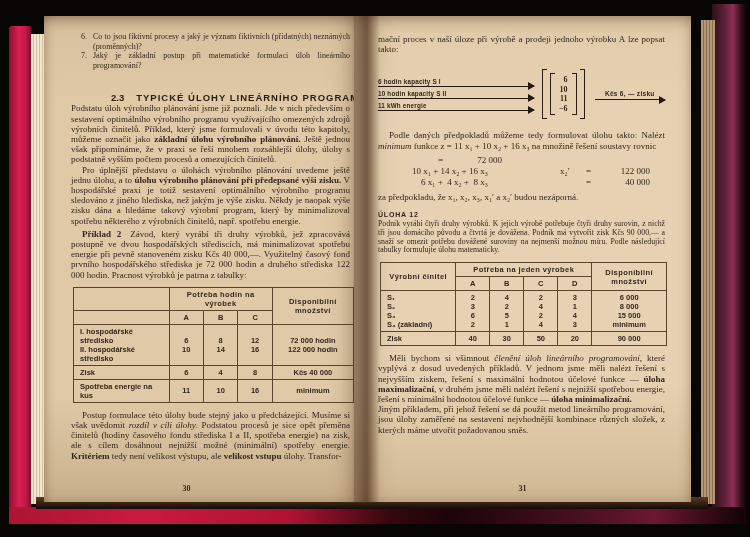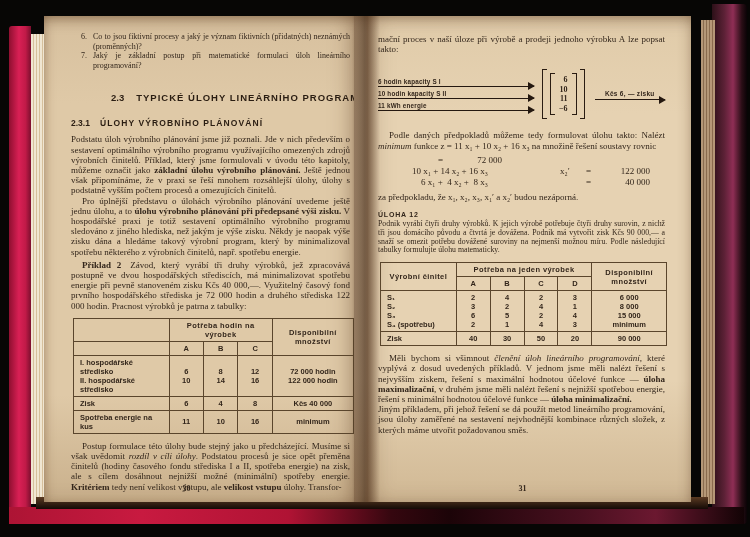--- a/index.html
+++ b/index.html
@@ -121,23 +121,20 @@
       <div class="q-row">
         <span class="q-num">7.</span>
         <span class="q-text">Jaký je základní postup při matematické formulaci úloh lineárního programování?</span>
       </div>
     </div>
 
     <div class="h1">
       <span class="hnum">2.3</span><span>TYPICKÉ ÚLOHY LINEÁRNÍHO PROGRAMOVÁNÍ</span>
     </div>
 
-    <div class="h2">
-      <span class="hnum">2.3.1</span><span>ÚLOHY VÝROBNÍHO PLÁNOVÁNÍ</span>
-    </div>
 
     <p class="bp"><span>Podstatu úloh výrobního plánování jsme již poznali. Jde v nich především o sestavení optimálního výrobního programu využívajícího omezených zdrojů výrobních činitelů. Příklad, který jsme formulovali v úvodu této kapitoly, můžeme označit jako </span><span class="seg-bold">základní úlohu výrobního plánování.</span><span> Ještě jednou však připomínáme, že v praxi se řeší mnohem rozsáhlejší úlohy, úlohy s podstatně vyšším počtem procesů a omezujících činitelů.</span></p>
     <p class="bp ind"><span>Pro úplnější představu o úlohách výrobního plánování uvedeme ještě jednu úlohu, a to </span><span class="seg-bold">úlohu výrobního plánování při předepsané výši zisku.</span><span> V hospodářské praxi je totiž sestavení optimálního výrobního programu sledováno z jiného hlediska, než jakým je výše zisku. Někdy je naopak výše zisku dána a hledáme takový výrobní program, který by minimalizoval spotřebu některého z výrobních činitelů, např. spotřebu energie.</span></p>
     <p class="bp ind" style="margin-top:3px"><span class="seg-bold">Příklad 2</span><span> Závod, který vyrábí tři druhy výrobků, jež zpracovává postupně ve dvou hospodářských střediscích, má minimalizovat spotřebu energie při pevně stanoveném zisku Kčs 40 000,—. Využitelný časový fond prvního hospodářského střediska je 72 000 hodin a druhého střediska 122 000 hodin. Pracnost výrobků je patrna z tabulky:</span></p>
 
     <table class="book" style="width:281px">
       <tbody>
           <tr>
         <th style="width:106px;border-bottom-width:1.4px"></th>
         <th class="ghead" colspan="3">Potřeba hodin na výrobek</th>
@@ -279,21 +276,21 @@
         <th class="colh" style="width:33px">A</th>
         <th class="colh" style="width:33px">B</th>
         <th class="colh" style="width:33px">C</th>
         <th class="colh" style="width:33px">D</th>
       </tr>
       <tr class="grp">
         <td class="lbl multi">
           <div>S₁</div>
           <div>S₂</div>
           <div>S₃</div>
-          <div>S₄ (spotřebu)</div>
+          <div>S₄ (základní)</div>
         </td>
         <td class="num multi">
           <div>2</div>
           <div>3</div>
           <div>6</div>
           <div>2</div>
         </td>
         <td class="num multi">
           <div>4</div>
           <div>2</div>

